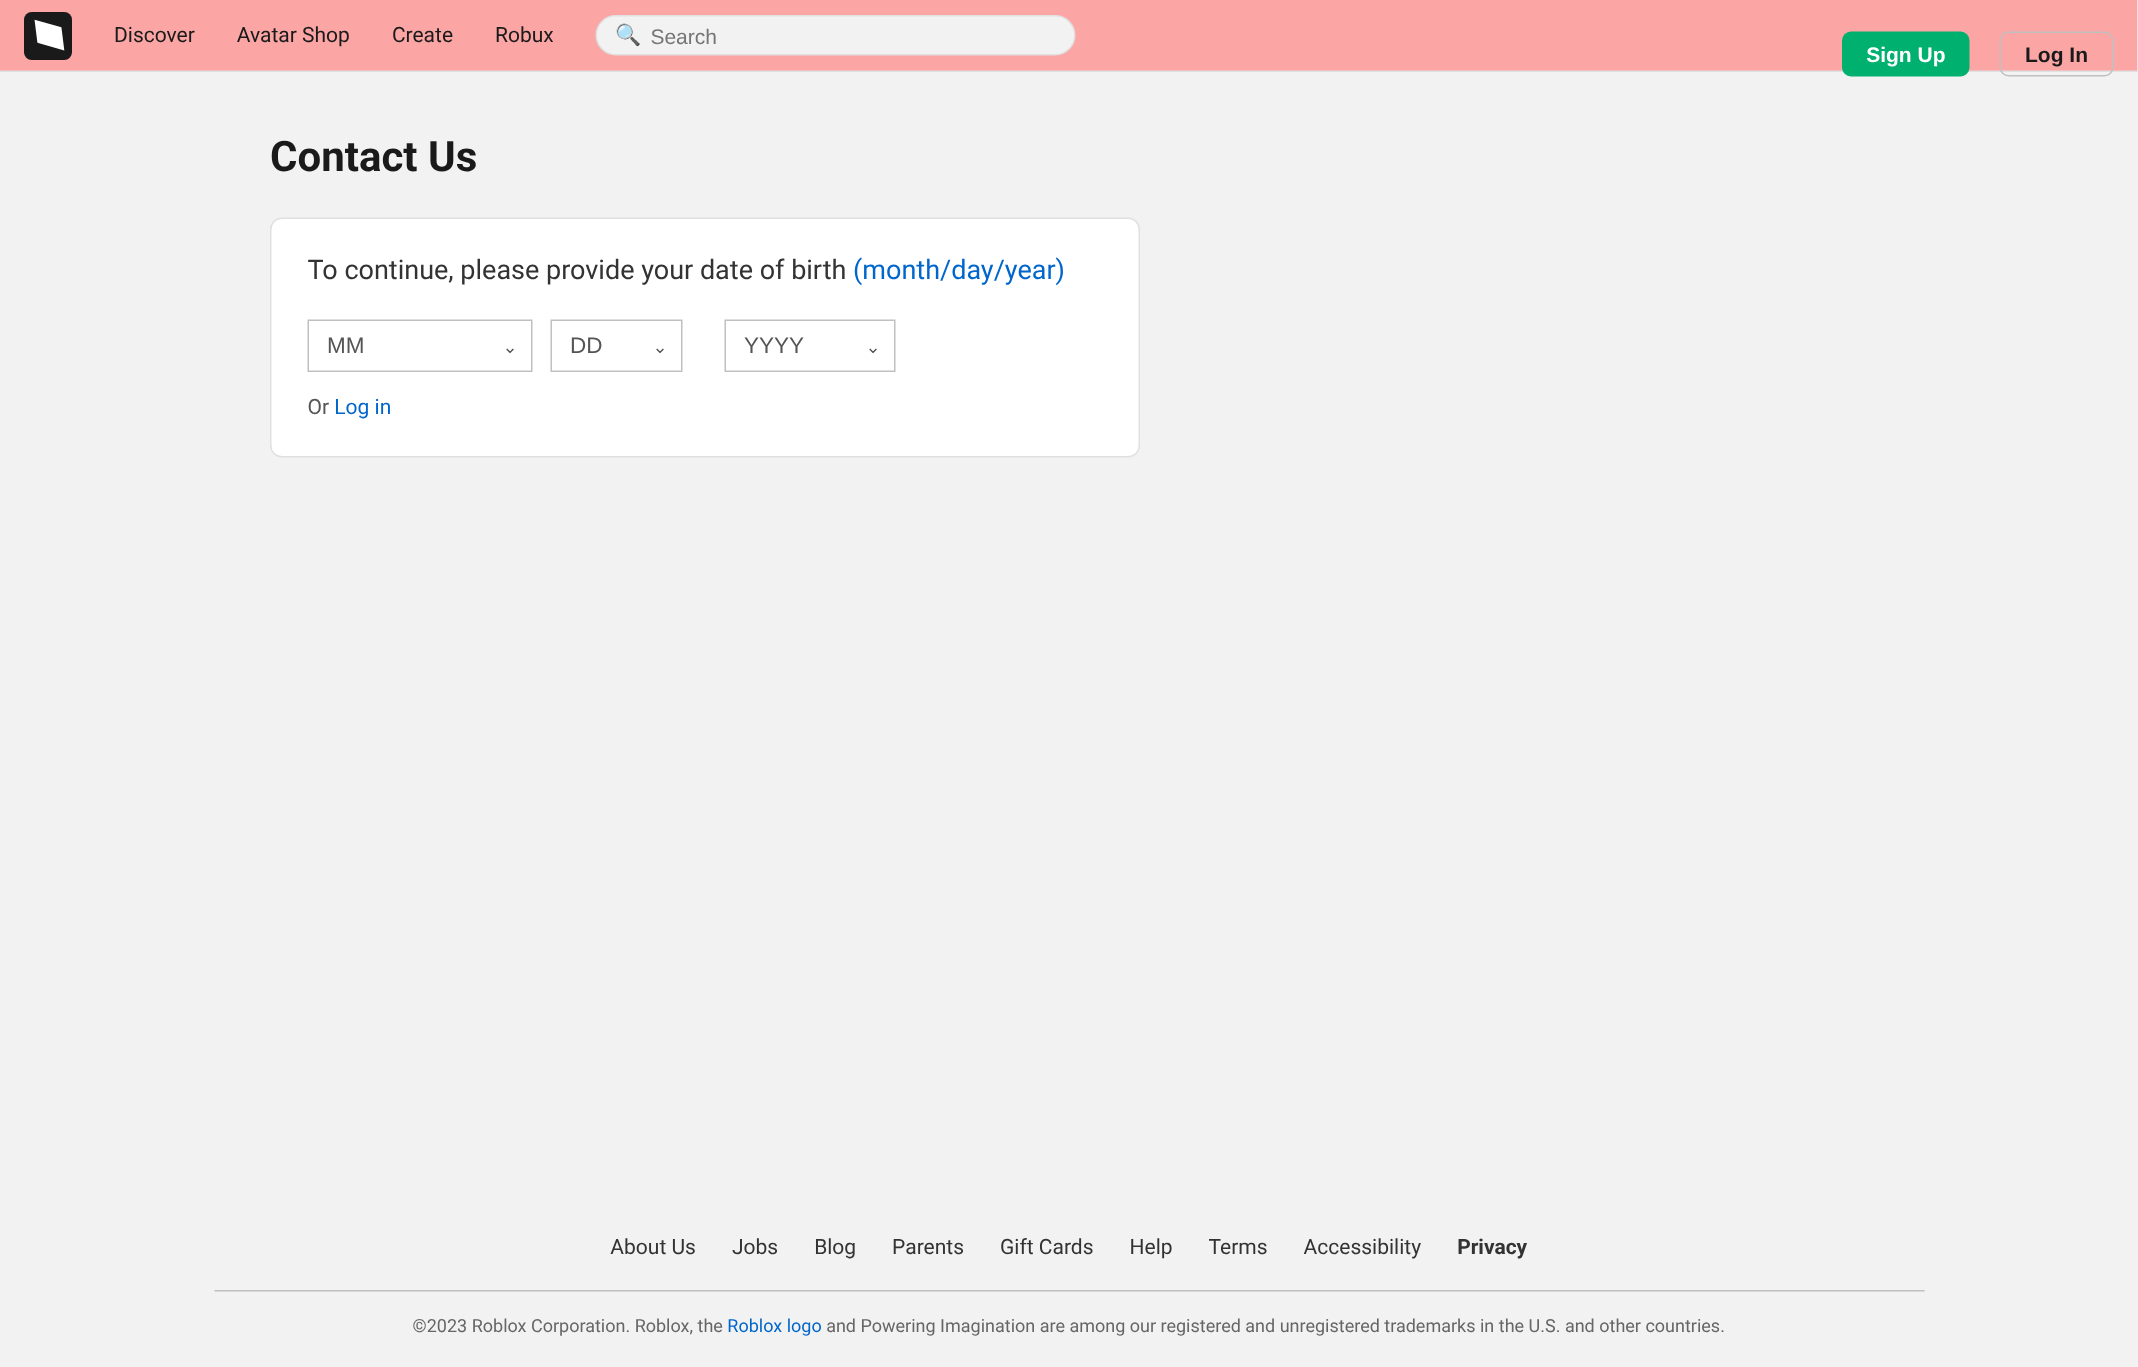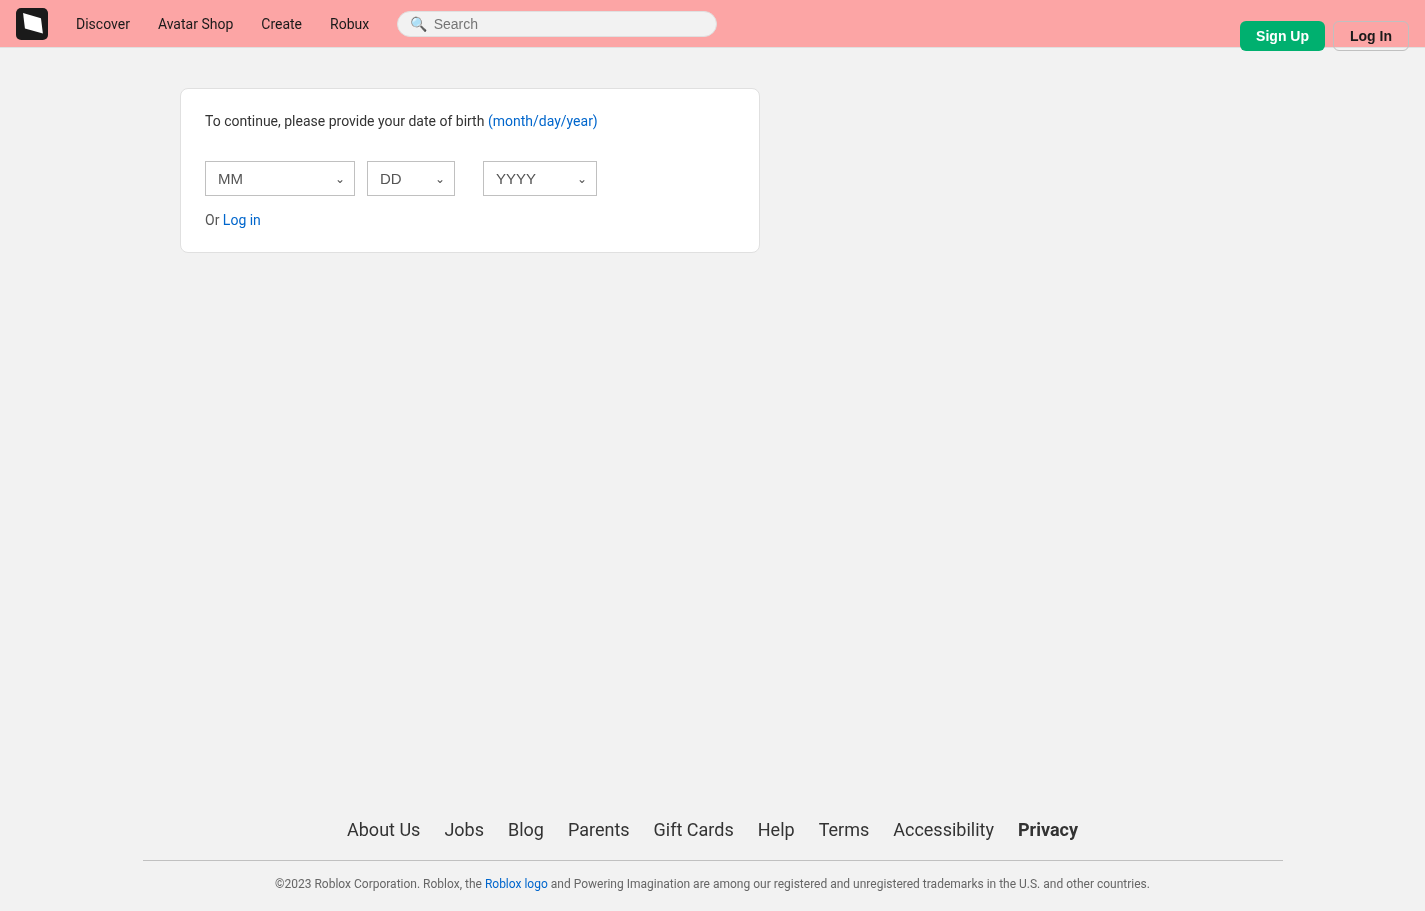--- a/index.html
+++ b/index.html
@@ -67,21 +67,21 @@
       outline: none;
       font-size: 14px;
       color: #1a1a1a;
       width: 100%;
     }
 
     .navbar-right {
       margin-left: auto;
       display: flex;
       align-items: center;
-      gap: 8px;
+      gap: 20px;
       margin-top: 24px;
     }
     .btn-signup {
       background: #00b06f;
       color: #fff;
       border: none;
       border-radius: 6px;
       padding: 7px 16px;
       font-size: 14px;
       font-weight: 600;
@@ -113,23 +113,23 @@
 
     .card {
       background: #ffffff;
       border: 1px solid #e0e0e0;
       border-radius: 8px;
       padding: 24px;
       width: 580px;
     }
 
     .card-desc {
-      font-size: 14px;
+      font-size: 18px;
       color: #333;
-      margin-bottom: 32px;
+      margin-bottom: 22px;
     }
     .card-desc span.highlight {
       color: #0066cc;
     }
 
     .dob-row {
       display: flex;
       gap: 12px;
       margin-bottom: 16px;
     }
@@ -204,21 +204,21 @@
       text-align: center;
     }
     .footer-links {
       display: flex;
       justify-content: center;
       gap: 24px;
       flex-wrap: wrap;
       margin-bottom: 20px;
     }
     .footer-link {
-      font-size: 18px;
+      font-size: 14px;
       color: #333;
       cursor: pointer;
       text-decoration: none;
     }
     .footer-link.bold { font-weight: 700; }
     .footer-divider {
       border: none;
       border-top: 1px solid #c0c0c0;
       width: 80%;
       margin: 0 auto 16px;
@@ -255,20 +255,21 @@
     <input class="search-input" type="text" placeholder="Search" style="">
   </div>
 
   <div class="navbar-right">
     <button class="btn-signup">Sign Up</button>
     <button class="btn-login">Log In</button>
   </div>
 </nav>
 
 <div class="main-content">
+  <h1 class="page-title">Contact Us</h1>
 
   <div class="card">
     <p class="card-desc">
       <span>To continue, please provide your date of birth </span><span class="highlight">(month/day/year)</span>
     </p>
 
     <div class="dob-row">
       <div class="select-wrapper select-month">
         <select class="dob-select">
           <option value="">MM</option>

